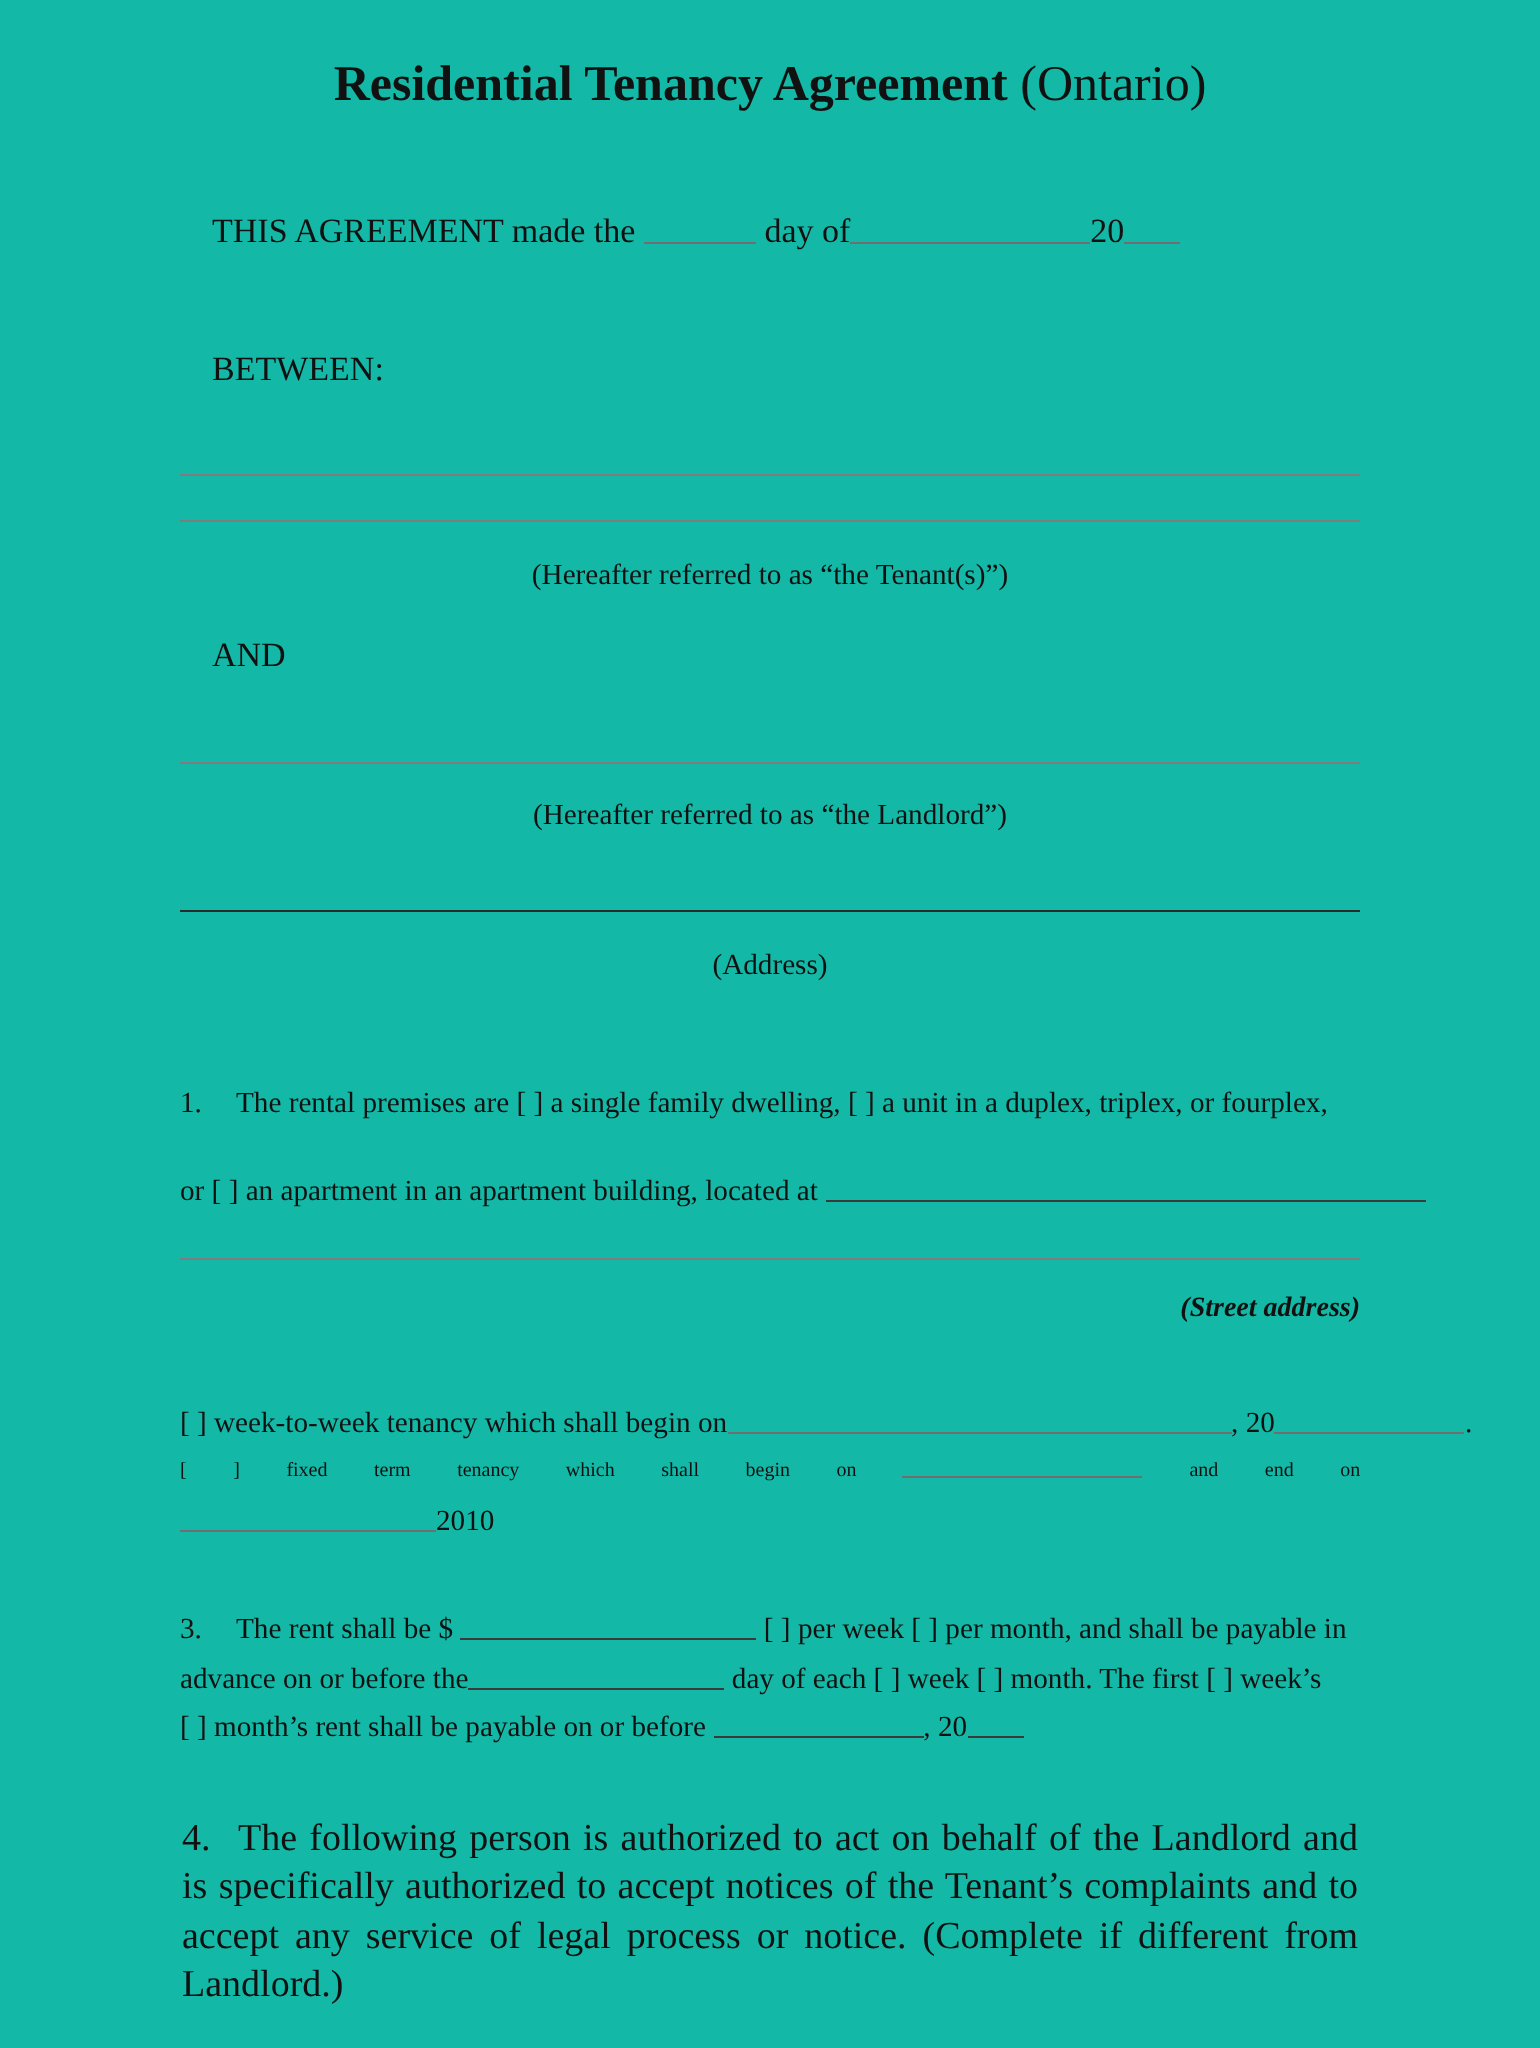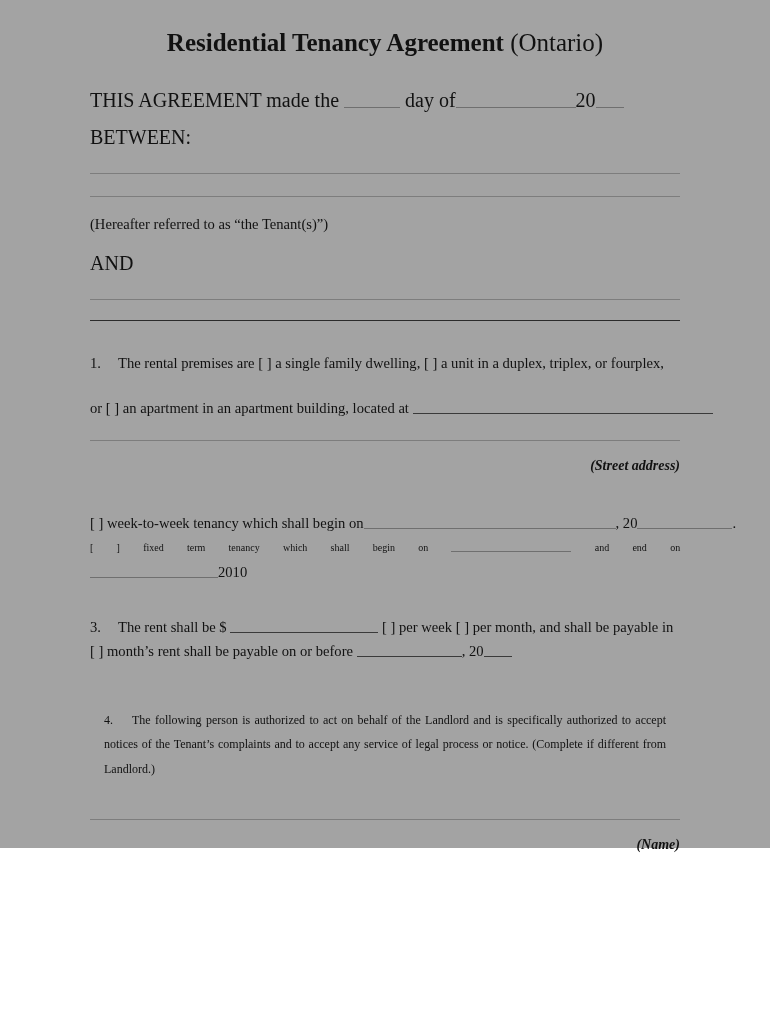--- a/index.html
+++ b/index.html
@@ -10,77 +10,78 @@
   body {
     width: 770px;
     height: 1024px;
     overflow: hidden;
     font-family: "Liberation Serif", "DejaVu Serif", serif;
     color: #111111;
   }
   .page {
     position: relative;
     width: 770px;
-    height: 848px;
-    background: #a3a3a3;
+    height: 1024px;
+    background: #14b8a6;
     box-sizing: border-box;
     padding: 0 90px 16px 90px;
   }
   .doc-title {
     text-align: center;
     font-size: 25px;
     line-height: 30px;
     margin: 0;
     padding-top: 28px;
     white-space: nowrap;
   }
   .doc-title .t-bold {
     font-weight: bold;
   }
   .doc-title .t-reg {
     font-weight: normal;
   }
   .para {
-    margin: 0;
-    font-size: 20px;
+    margin: 16px;
+    font-size: 17px;
     line-height: 24.5px;
   }
   .gap-2 { height: 24px; }
   .gap-3 { height: 12px; }
   .gap-5 { height: 30px; }
   .gap-6 { height: 22px; }
   .gap-7 { height: 20px; }
 
   .rule {
     border: 0;
     border-top: 1px solid #7d7d7d;
     margin: 0;
     width: 590px;
     height: 0;
   }
   .rule-dark {
     border-top: 1px solid #2b2b2b;
   }
   .centered {
+    text-align: center;
     font-size: 14.6px;
     line-height: 24.5px;
   }
   .caption-ital {
     text-align: right;
     font-size: 14px;
     line-height: 22px;
     font-style: italic;
     font-weight: bold;
   }
   .justified {
     text-align: justify;
     text-align-last: left;
-    font-size: 12px;
-    line-height: 24.5px;
-    margin: 14px;
+    font-size: 19px;
+    line-height: 24.5px;
+    margin: 1px;
   }
   .ul-fill {
     display: inline-block;
     border-bottom: 1px solid #3a3a3a;
     vertical-align: baseline;
     height: 14px;
     margin-bottom: -1px;
   }
   .ul-grey {
     border-bottom: 1px solid #6f6f6f;
@@ -141,25 +142,27 @@
   <hr class="rule">
 
   <p class="centered">(Hereafter referred to as “the Tenant(s)”)</p>
 
   <p class="para">AND</p>
 
   <div class="gap-2"></div>
 
   <hr class="rule">
 
+  <p class="centered">(Hereafter referred to as “the Landlord”)</p>
 
   <div class="gap-7"></div>
 
   <hr class="rule rule-dark">
 
+  <p class="centered">(Address)</p>
 
   <div class="gap-5"></div>
 
   <p class="row-item">
     <span class="num">1.</span><span>The rental premises are [     ] a single family dwelling, [  ] a unit in a duplex, triplex, or fourplex,</span>
   </p>
 
   <div class="gap-7"></div>
 
   <p class="row-item">
@@ -203,20 +206,24 @@
   </p>
 
   <div class="gap-5"></div>
 
   <p class="row-item">
     <span class="num">3.</span><span>The rent shall be $</span>
     <span class="ul-fill u-20"></span>
     <span>[     ] per week [     ] per month, and shall be payable in</span>
   </p>
 
+  <p class="row-item">
+    <span>advance on or before the</span><span class="ul-fill u-16"></span>
+    <span>day of each [     ] week [  ] month. The first [  ] week’s</span>
+  </p>
 
   <p class="row-item">
     <span>[  ] month’s rent shall be payable on or before</span>
     <span class="ul-fill u-13"></span><span>, 20</span><span class="ul-fill u-4"></span>
   </p>
 
   <div class="gap-5"></div>
 
   <p class="justified">
     <span class="num">4.</span><span>The following person is authorized to act on behalf of the Landlord and is specifically authorized to accept notices of the Tenant’s complaints and to accept any service of legal process or notice. (Complete if different from Landlord.)</span>

